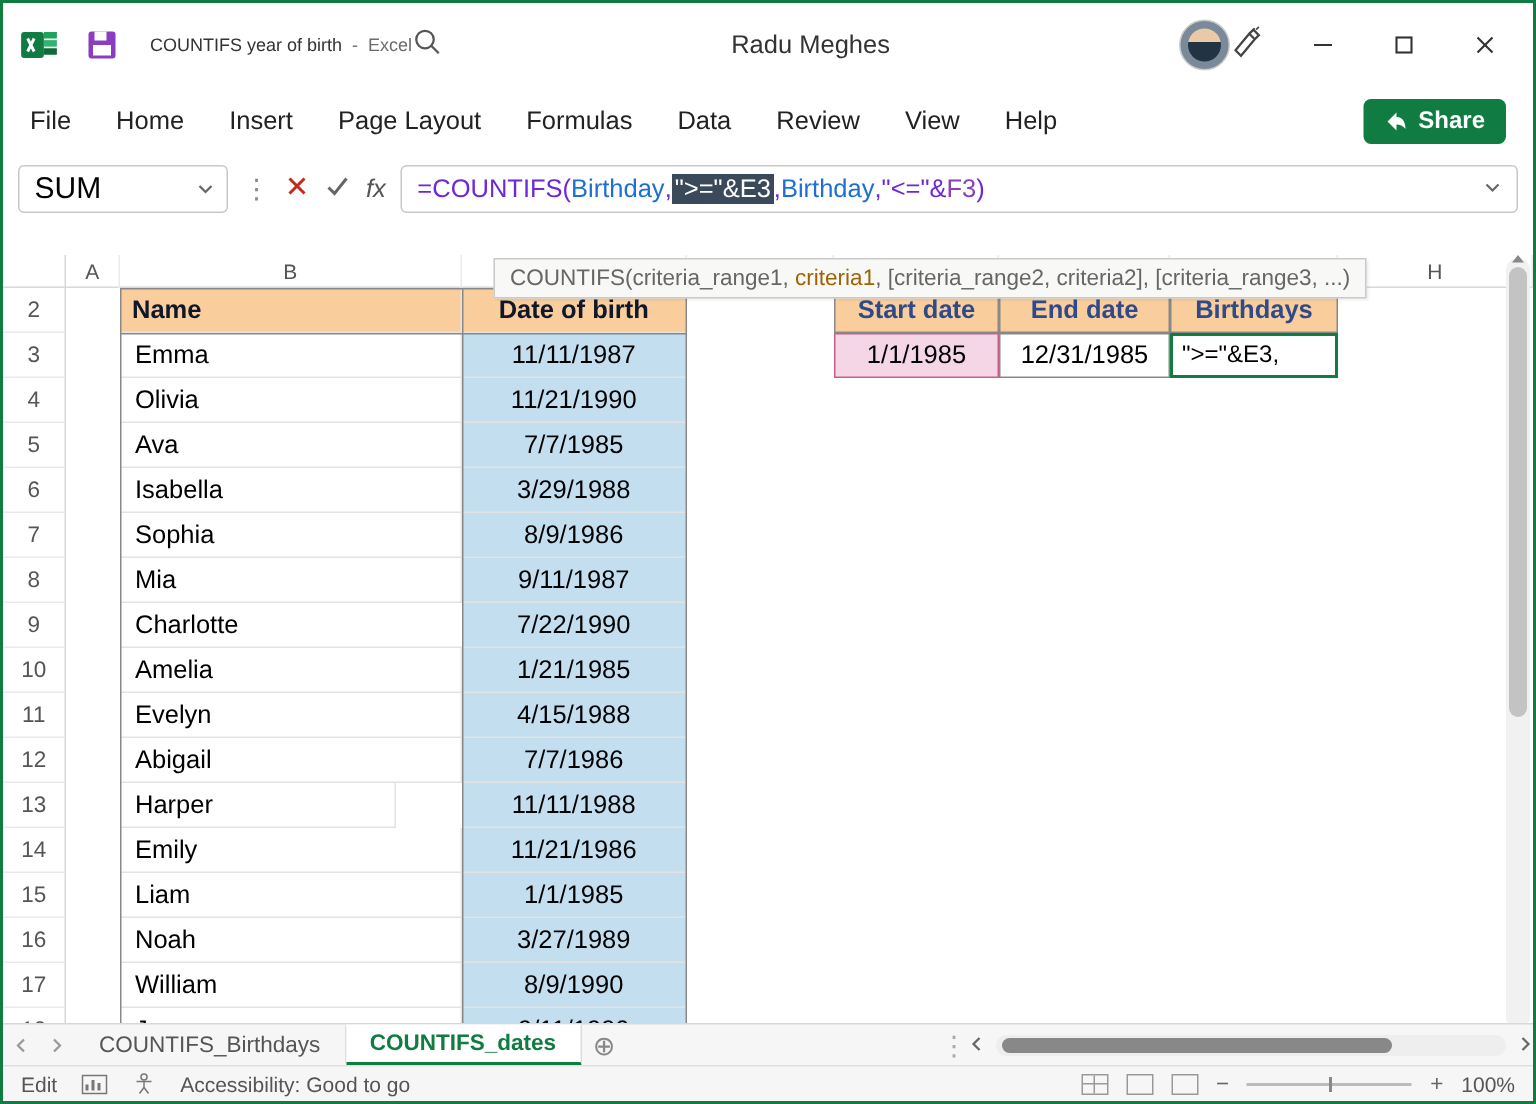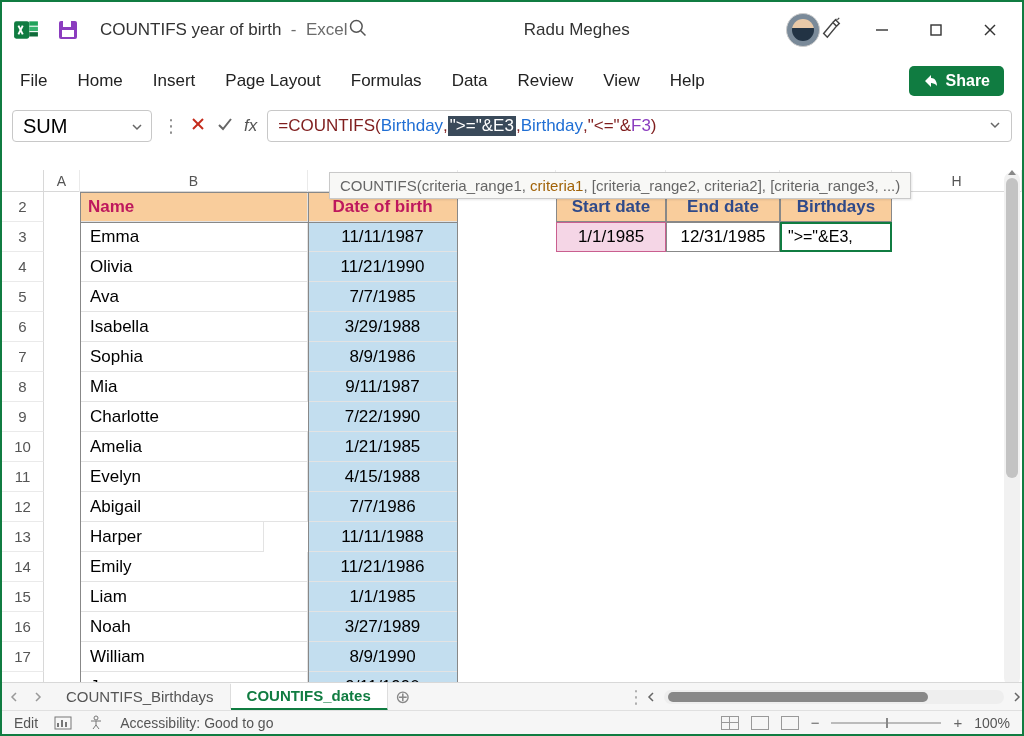--- a/index.html
+++ b/index.html
@@ -5,21 +5,21 @@
   * { box-sizing: border-box; margin: 0; padding: 0; font-family: "Segoe UI", Arial, sans-serif; }
   body { background: #fff; width: 1024px; height: 736px; overflow: hidden; border: 2px solid #107c41; position: relative; }
 
   
   .titlebar { height: 56px; display: flex; align-items: center; padding: 0 10px; }
   .titlebar .left { display: flex; align-items: center; gap: 14px; }
   .app-icon { width: 28px; height: 28px; display:flex; align-items:center; justify-content:center; }
   .app-icon svg { width: 26px; height: 26px; }
   .save-icon svg { width: 24px; height: 24px; }
   .save-icon { display:flex; align-items:center; justify-content:center; width:28px; height:28px; }
-  .title-text { font-size: 17px; color: #333; margin-left: 4px; }
+  .title-text { font-size: 12px; color: #333; margin-left: 4px; }
   .title-sub { color: #6b6b6b; }
   .titlebar .center { flex:1; display:flex; align-items:center; justify-content:space-between; gap:18px; }
   .search-icon svg { width:20px; height:20px; stroke:#555; fill:none; }
   .user-name { font-size: 17px; color:#333; }
   .avatar { width:34px; height:34px; border-radius:50%; background:#7a8a99; display:flex; align-items:center; justify-content:center; overflow:hidden; border:1px solid #ccc;}
   .avatar-inner { width:22px; height:22px; border-radius:50%; background: linear-gradient(#e8c9a8 40%, #234 40%); }
   .titlebar .right { display:flex; align-items:center; gap:26px; padding-right:8px;}
   .pen-icon svg { width:22px; height:22px; stroke:#444; fill:none; }
   .win-btn { width:28px; height:28px; display:flex; align-items:center; justify-content:center; }
   .win-btn svg { width:14px; height:14px; stroke:#333; fill:none; stroke-width:1.4;}
@@ -33,41 +33,41 @@
   
   .formula-row { height: 44px; display:flex; align-items:center; padding:0 10px; gap:10px;}
   .namebox { width:140px; height:32px; border:1px solid #c8c8c8; border-radius:4px; display:flex; align-items:center; padding:0 10px; font-size:20px; position:relative; background:#fff;}
   .namebox .chev { position:absolute; right:8px; }
   .chev svg { width:12px; height:12px; stroke:#666; fill:none; }
   .fx-sep { color:#888; font-size:18px; }
   .cancel-ic svg { width:16px; height:16px; stroke:#c42b1c; fill:none; stroke-width:2;}
   .confirm-ic svg { width:18px; height:18px; stroke:#666; fill:none; stroke-width:2;}
   .fx-ic { font-style:italic; color:#555; font-size:17px;}
   .formula-input { flex:1; height:32px; border:1px solid #c8c8c8; border-radius:4px; padding:0 10px; font-size:17px; display:flex; align-items:center; position:relative; background:#fff;}
-  .formula-input .fn { color:#7f1d1d; }
+  .formula-input .fn { color:#6d28d9; }
   .formula-input .ref1 { color:#1f6ed4; }
   .formula-input .sel { background:#3a4a5a; color:#fff; padding:0 2px;}
   .formula-input .ref2 { color:#1f6ed4; }
   .formula-input .ref3 { color:#8b3dbf; }
   .formula-input .chev2 { position:absolute; right:10px; }
 
   
   .hint { position:absolute; left:327px; top:170px; background:#f8f8f6; border:1px solid #c9c9c9; padding:4px 10px; font-size:15px; color:#666; z-index:50; box-shadow: 1px 1px 2px rgba(0,0,0,.1);}
   .hint b { color:#a16207; font-weight:400;}
 
   
   .grid-wrap { position:absolute; top:168px; left:0; right:0; bottom:48px; overflow:hidden; background:#fff;}
   .col-headers { position:absolute; top:0; left:0; right:0; height:22px; background:#fff; display:flex; border-bottom:1px solid #d8d8d8;}
   .row-headers { position:absolute; top:22px; left:0; width:42px; bottom:0; background:#fff;}
   .corner { width:42px; height:22px; border-right:1px solid #d8d8d8; border-bottom:1px solid #d8d8d8; background:#fff;}
   .ch { text-align:center; font-size:14px; color:#555; border-right:1px solid #eaeaea; display:flex; align-items:center; justify-content:center; height:22px;}
   .rh { height:30px; border-bottom:1px solid #eaeaea; border-right:1px solid #d8d8d8; display:flex; align-items:center; justify-content:center; font-size:15px; color:#555; background:#fff;}
   .cells { position:absolute; left:42px; top:22px; right:0; bottom:0; }
   .cell { position:absolute; border-right:1px solid #e3e3e3; border-bottom:1px solid #e3e3e3; display:flex; align-items:center; padding:0 8px; font-size:17px; background:#fff;}
-  .cell.hdr { background:#f9cd9c; font-weight:700; color:#be185d; justify-content:center;}
+  .cell.hdr { background:#f9cd9c; font-weight:700; color:#0f172a; justify-content:center;}
   .cell.name { padding-left:10px; }
   .cell.dob { background:#c3deef; justify-content:center; }
 
   
   .rcell { position:absolute; display:flex; align-items:center; justify-content:center; font-size:17px;}
   .rhead { background:#f9cd9c; font-weight:700; color:#2f4a8a; border:1px solid #888;}
   .rdata { background:#f5d6e6; border:1px solid #c95f8f;}
   .rg3 { border:2px solid #107c41; background:#fff; font-size:16px; justify-content:flex-start; padding-left:6px;}
 
   

